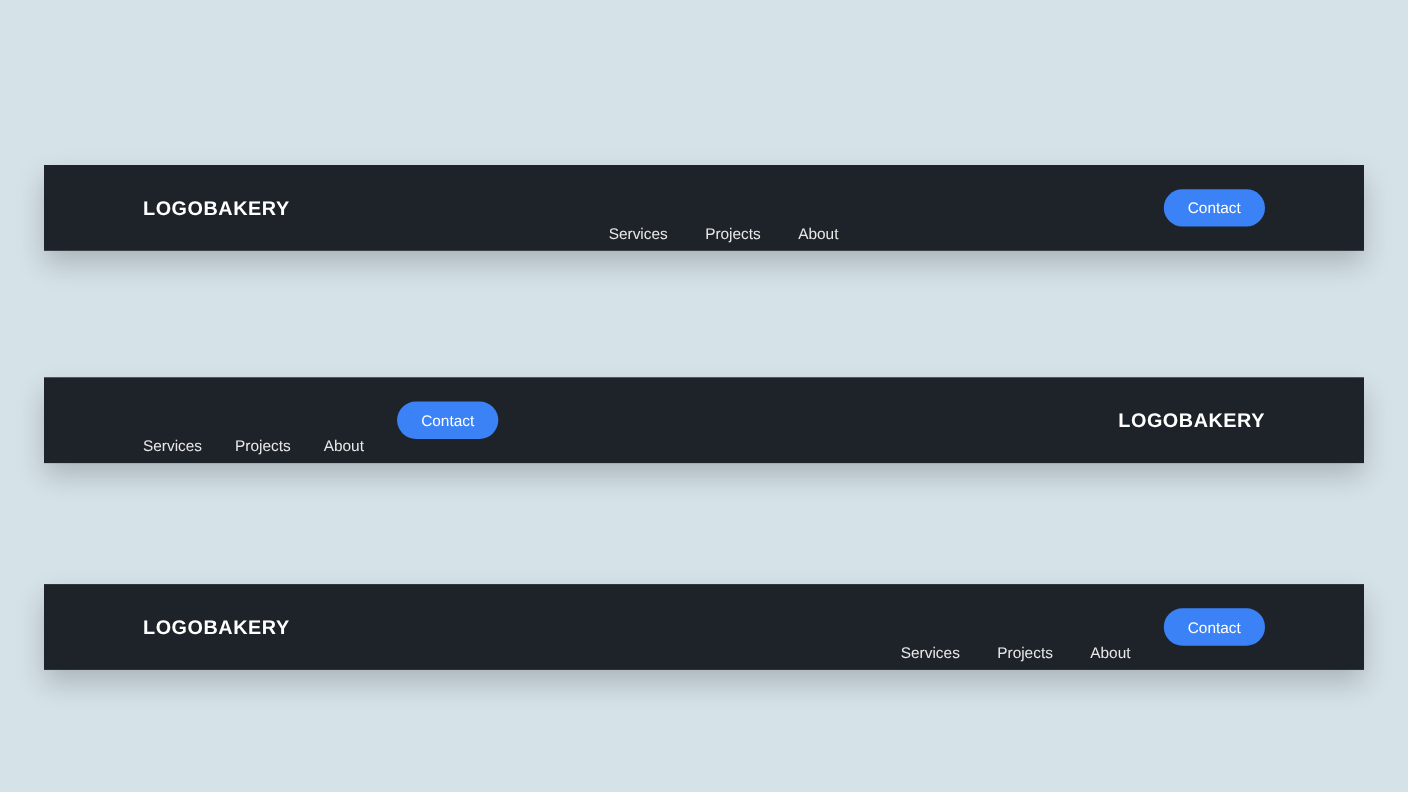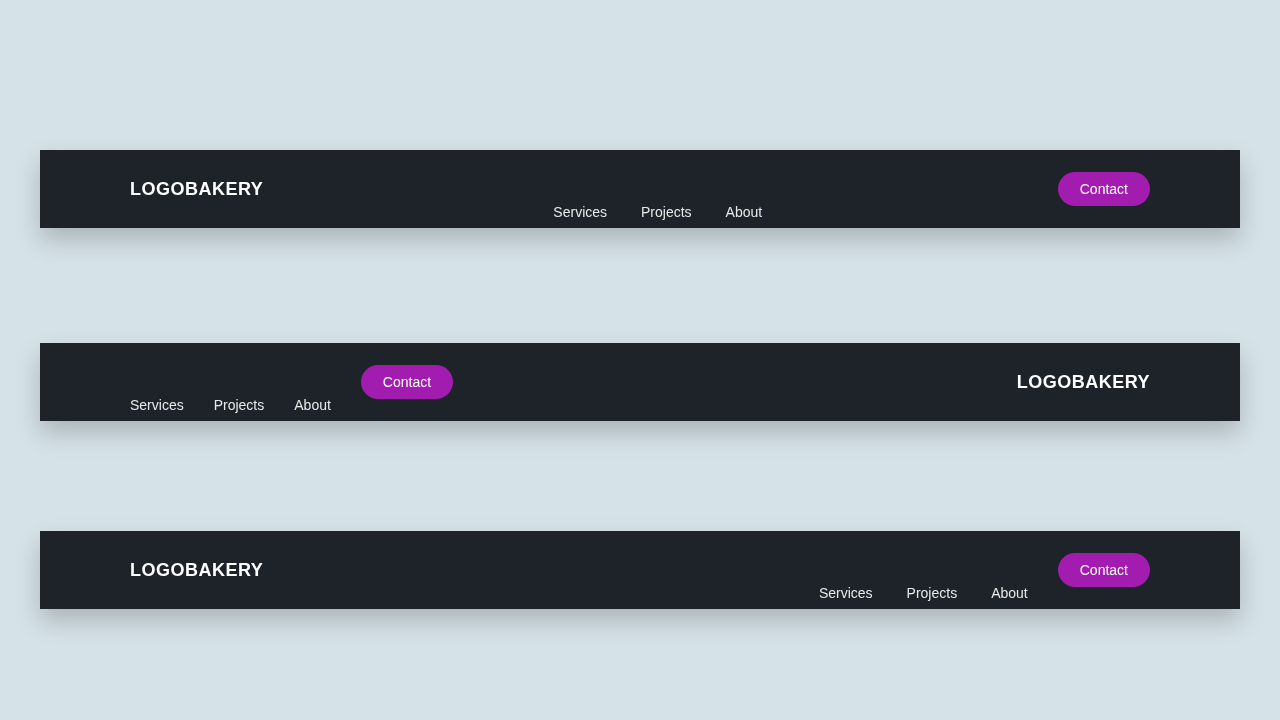--- a/index.html
+++ b/index.html
@@ -45,21 +45,21 @@
       gap: 34px;
       margin-top: 46px;
     }
     .nav-link {
       color: #e8e8e8;
       font-size: 14px;
       font-weight: 400;
       cursor: pointer;
     }
     .contact-btn {
-      background: #a21caf;
+      background: #3b82f6;
       color: #ffffff;
       border: none;
       padding: 9px 22px;
       border-radius: 20px;
       font-size: 14px;
       font-weight: 400;
       cursor: pointer;
     }
     .navbar-1 .spacer-left {
       width: 290px;

